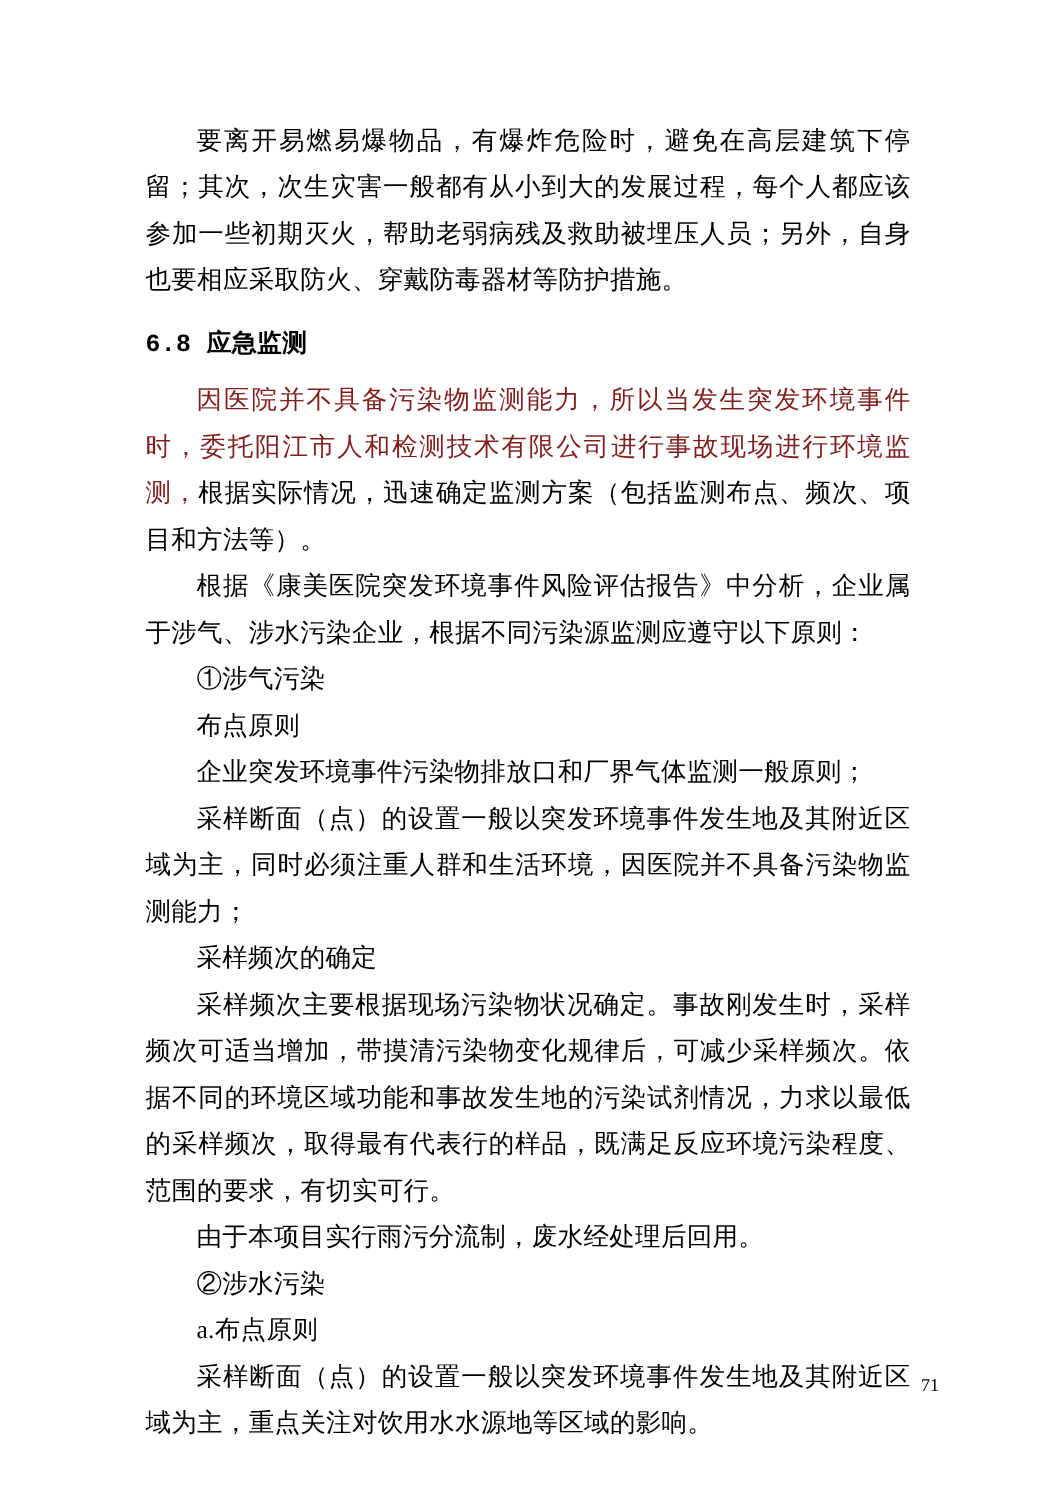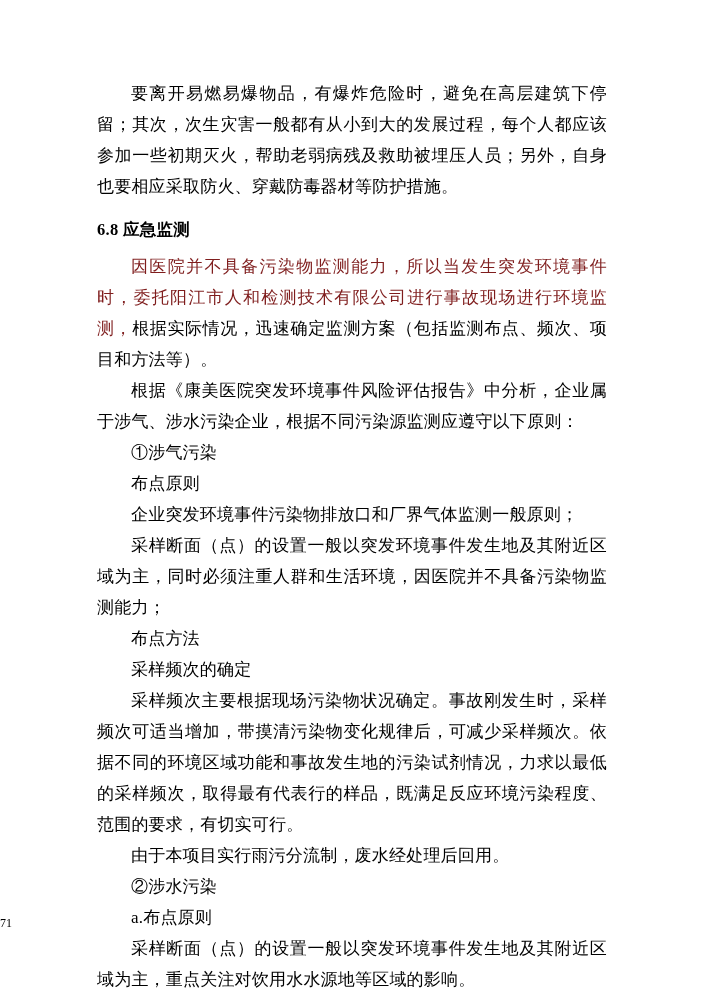--- a/index.html
+++ b/index.html
@@ -39,35 +39,35 @@
     font-family: "Liberation Serif", "DejaVu Serif", serif;
   }
   p.indent {
     text-indent: 2em;
   }
   .heading {
     margin: 13px 0 6px 0;
     font-size: 16.5px;
     font-weight: bold;
     line-height: 30px;
-    font-family: Liberation Serif, serif;
+    font-family: Liberation Mono, monospace;
     letter-spacing: 0.3px;
   }
   .red {
     color: #7f1d1d;
   }
   .sans {
     font-family: "Liberation Sans", "DejaVu Sans", sans-serif;
   }
   .pagenum {
     position: absolute;
     left: 0;
     top: 916px;
     width: 626px;
-    text-align: left;
+    text-align: right;
     font-size: 12px;
     font-family: "Liberation Serif", "DejaVu Serif", serif;
     color: #000;
   }
 </style>
 </head>
 <body>
 
 <div class="page">
   <div class="content">
@@ -76,21 +76,20 @@
 
     <div class="heading">6.8 应急监测</div>
 
     <p class="para indent"><span class="red sans">因医院并不具备污染物监测能力，所以当发生突发环境事件时，委托阳江市人和检测技术有限公司进行事故现场进行环境监测，</span><span class="sans">根据实际情况，迅速确定监测方案（包括监测布点、频次、项目和方法等）。</span></p>
 
     <p class="para indent sans">根据《康美医院突发环境事件风险评估报告》中分析，企业属于涉气、涉水污染企业，根据不同污染源监测应遵守以下原则：</p>
     <p class="para indent sans">①涉气污染</p>
     <p class="para indent sans">布点原则</p>
     <p class="para indent sans">企业突发环境事件污染物排放口和厂界气体监测一般原则；</p>
     <p class="para indent sans">采样断面（点）的设置一般以突发环境事件发生地及其附近区域为主，同时必须注重人群和生活环境，因医院并不具备污染物监测能力；</p>
-    <p class="para indent sans">布点方法</p>
     <p class="para indent sans">采样频次的确定</p>
     <p class="para indent sans">采样频次主要根据现场污染物状况确定。事故刚发生时，采样频次可适当增加，带摸清污染物变化规律后，可减少采样频次。依据不同的环境区域功能和事故发生地的污染试剂情况，力求以最低的采样频次，取得最有代表行的样品，既满足反应环境污染程度、范围的要求，有切实可行。</p>
     <p class="para indent sans">由于本项目实行雨污分流制，废水经处理后回用。</p>
     <p class="para indent sans">②涉水污染</p>
     <p class="para indent sans">a.布点原则</p>
     <p class="para indent sans">采样断面（点）的设置一般以突发环境事件发生地及其附近区域为主，重点关注对饮用水水源地等区域的影响。</p>
 
   </div>
 
   <div class="pagenum">71</div>

